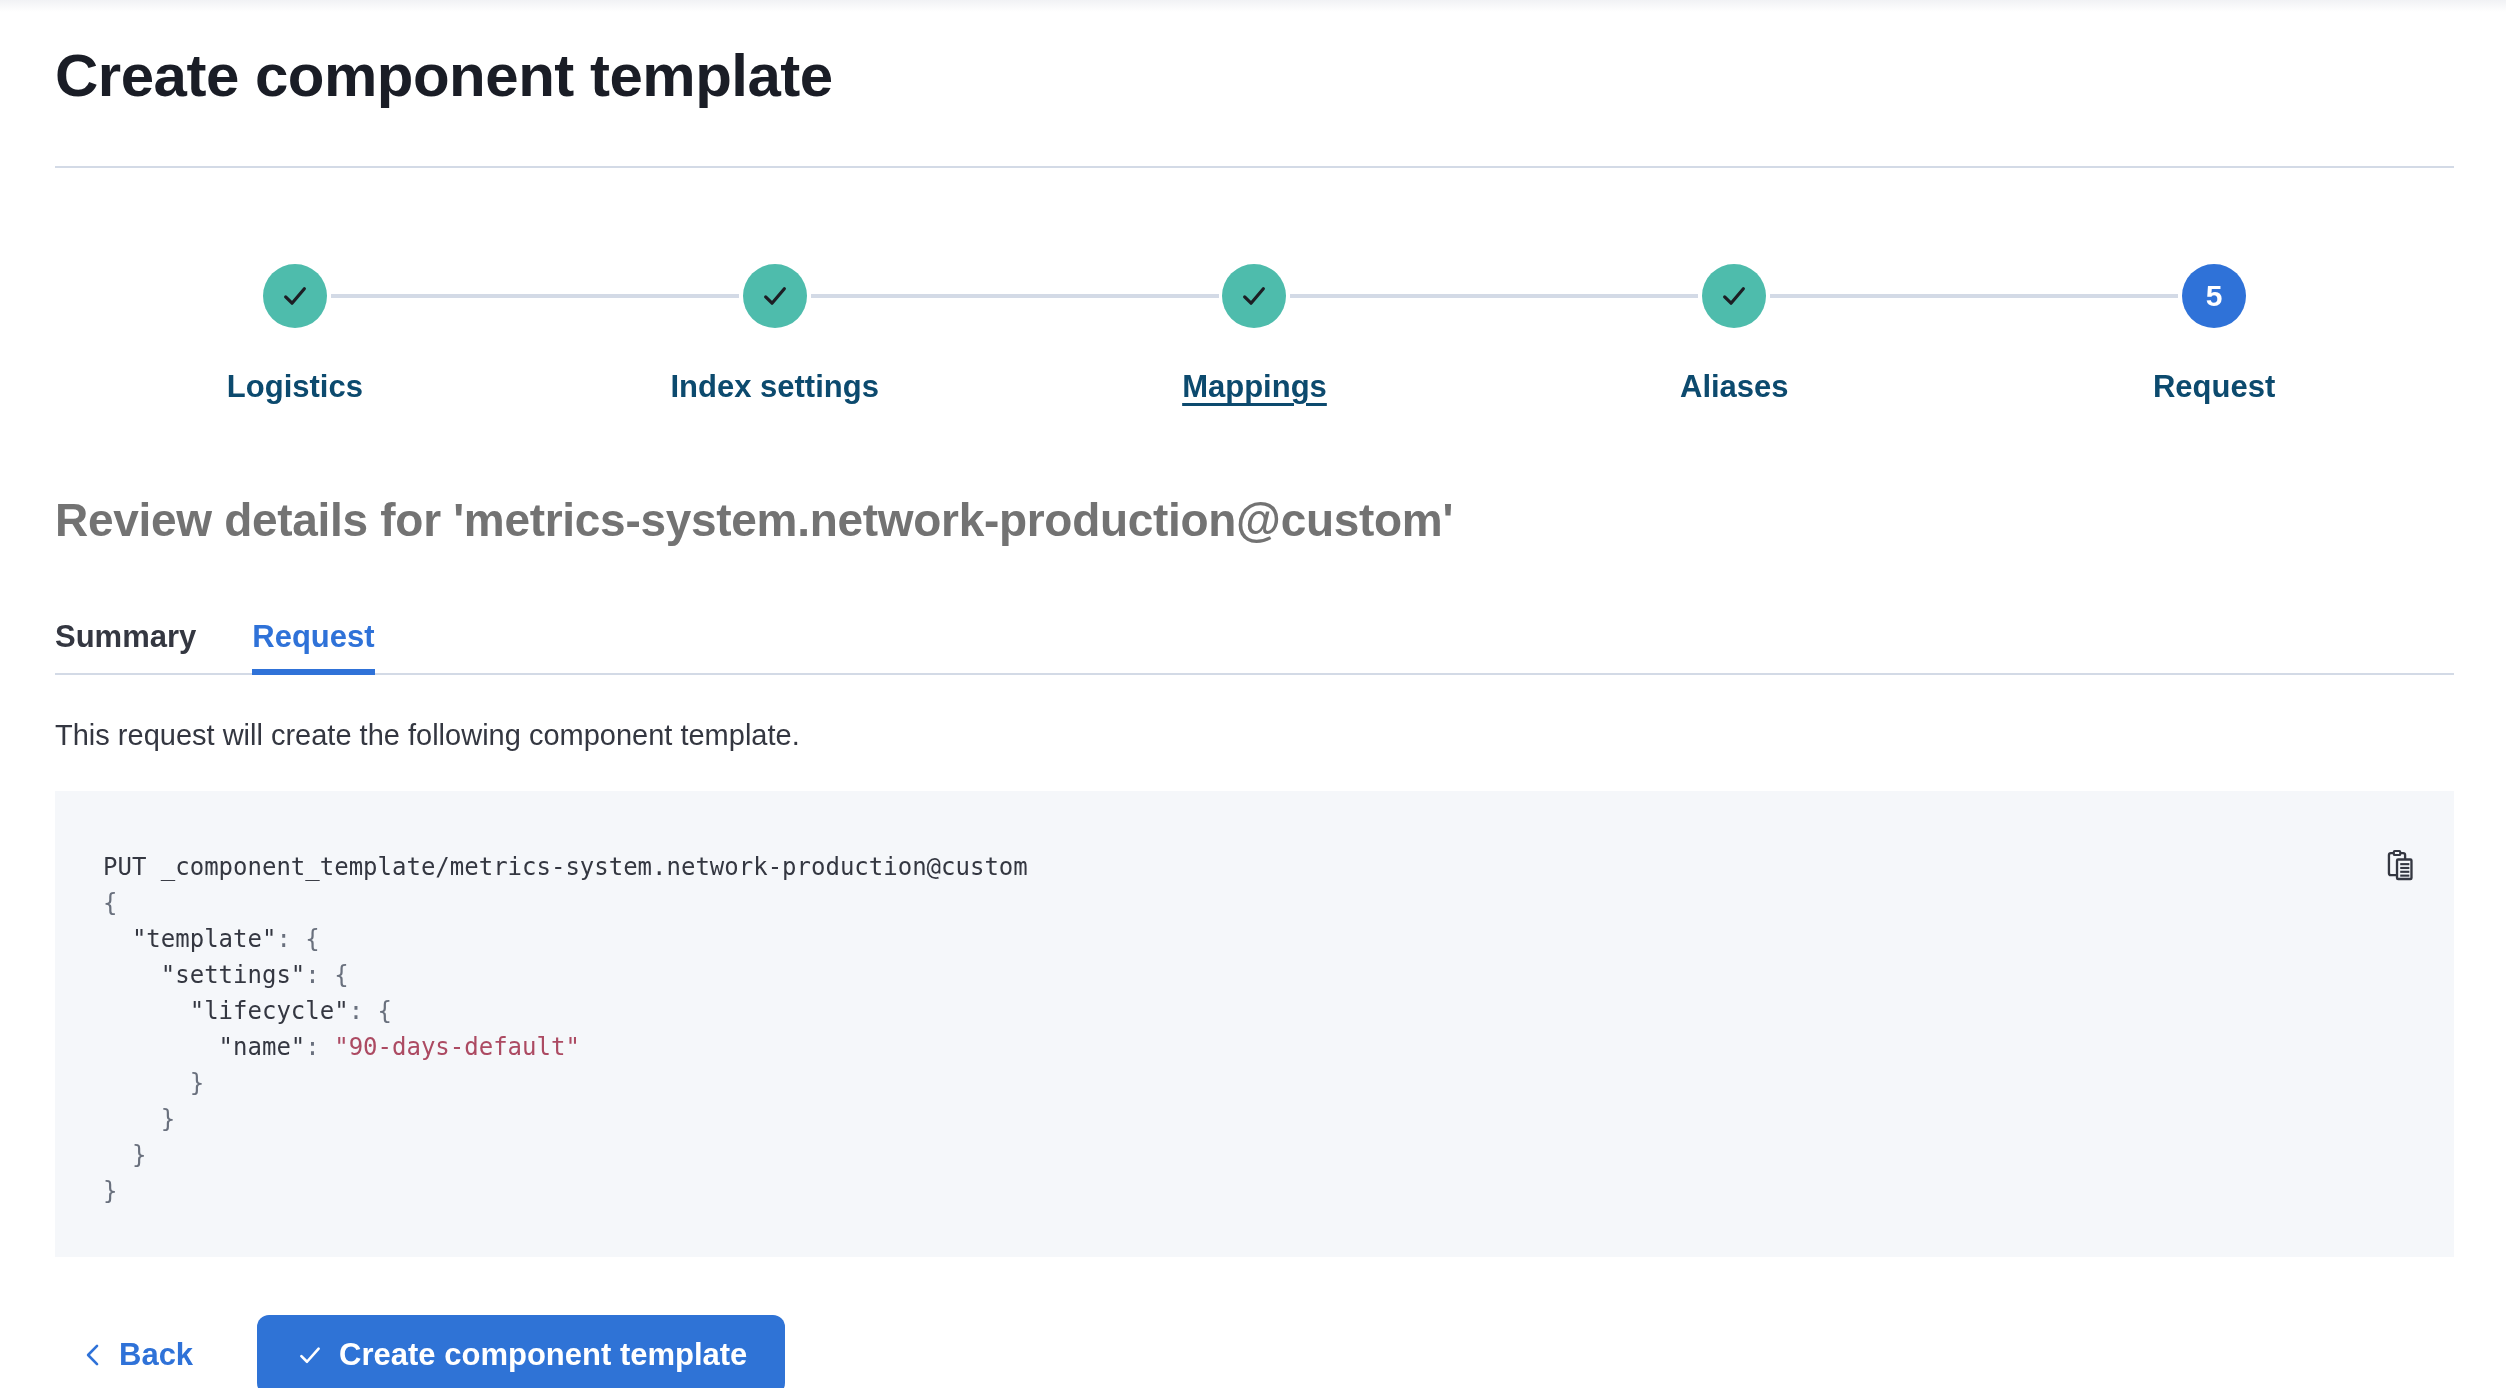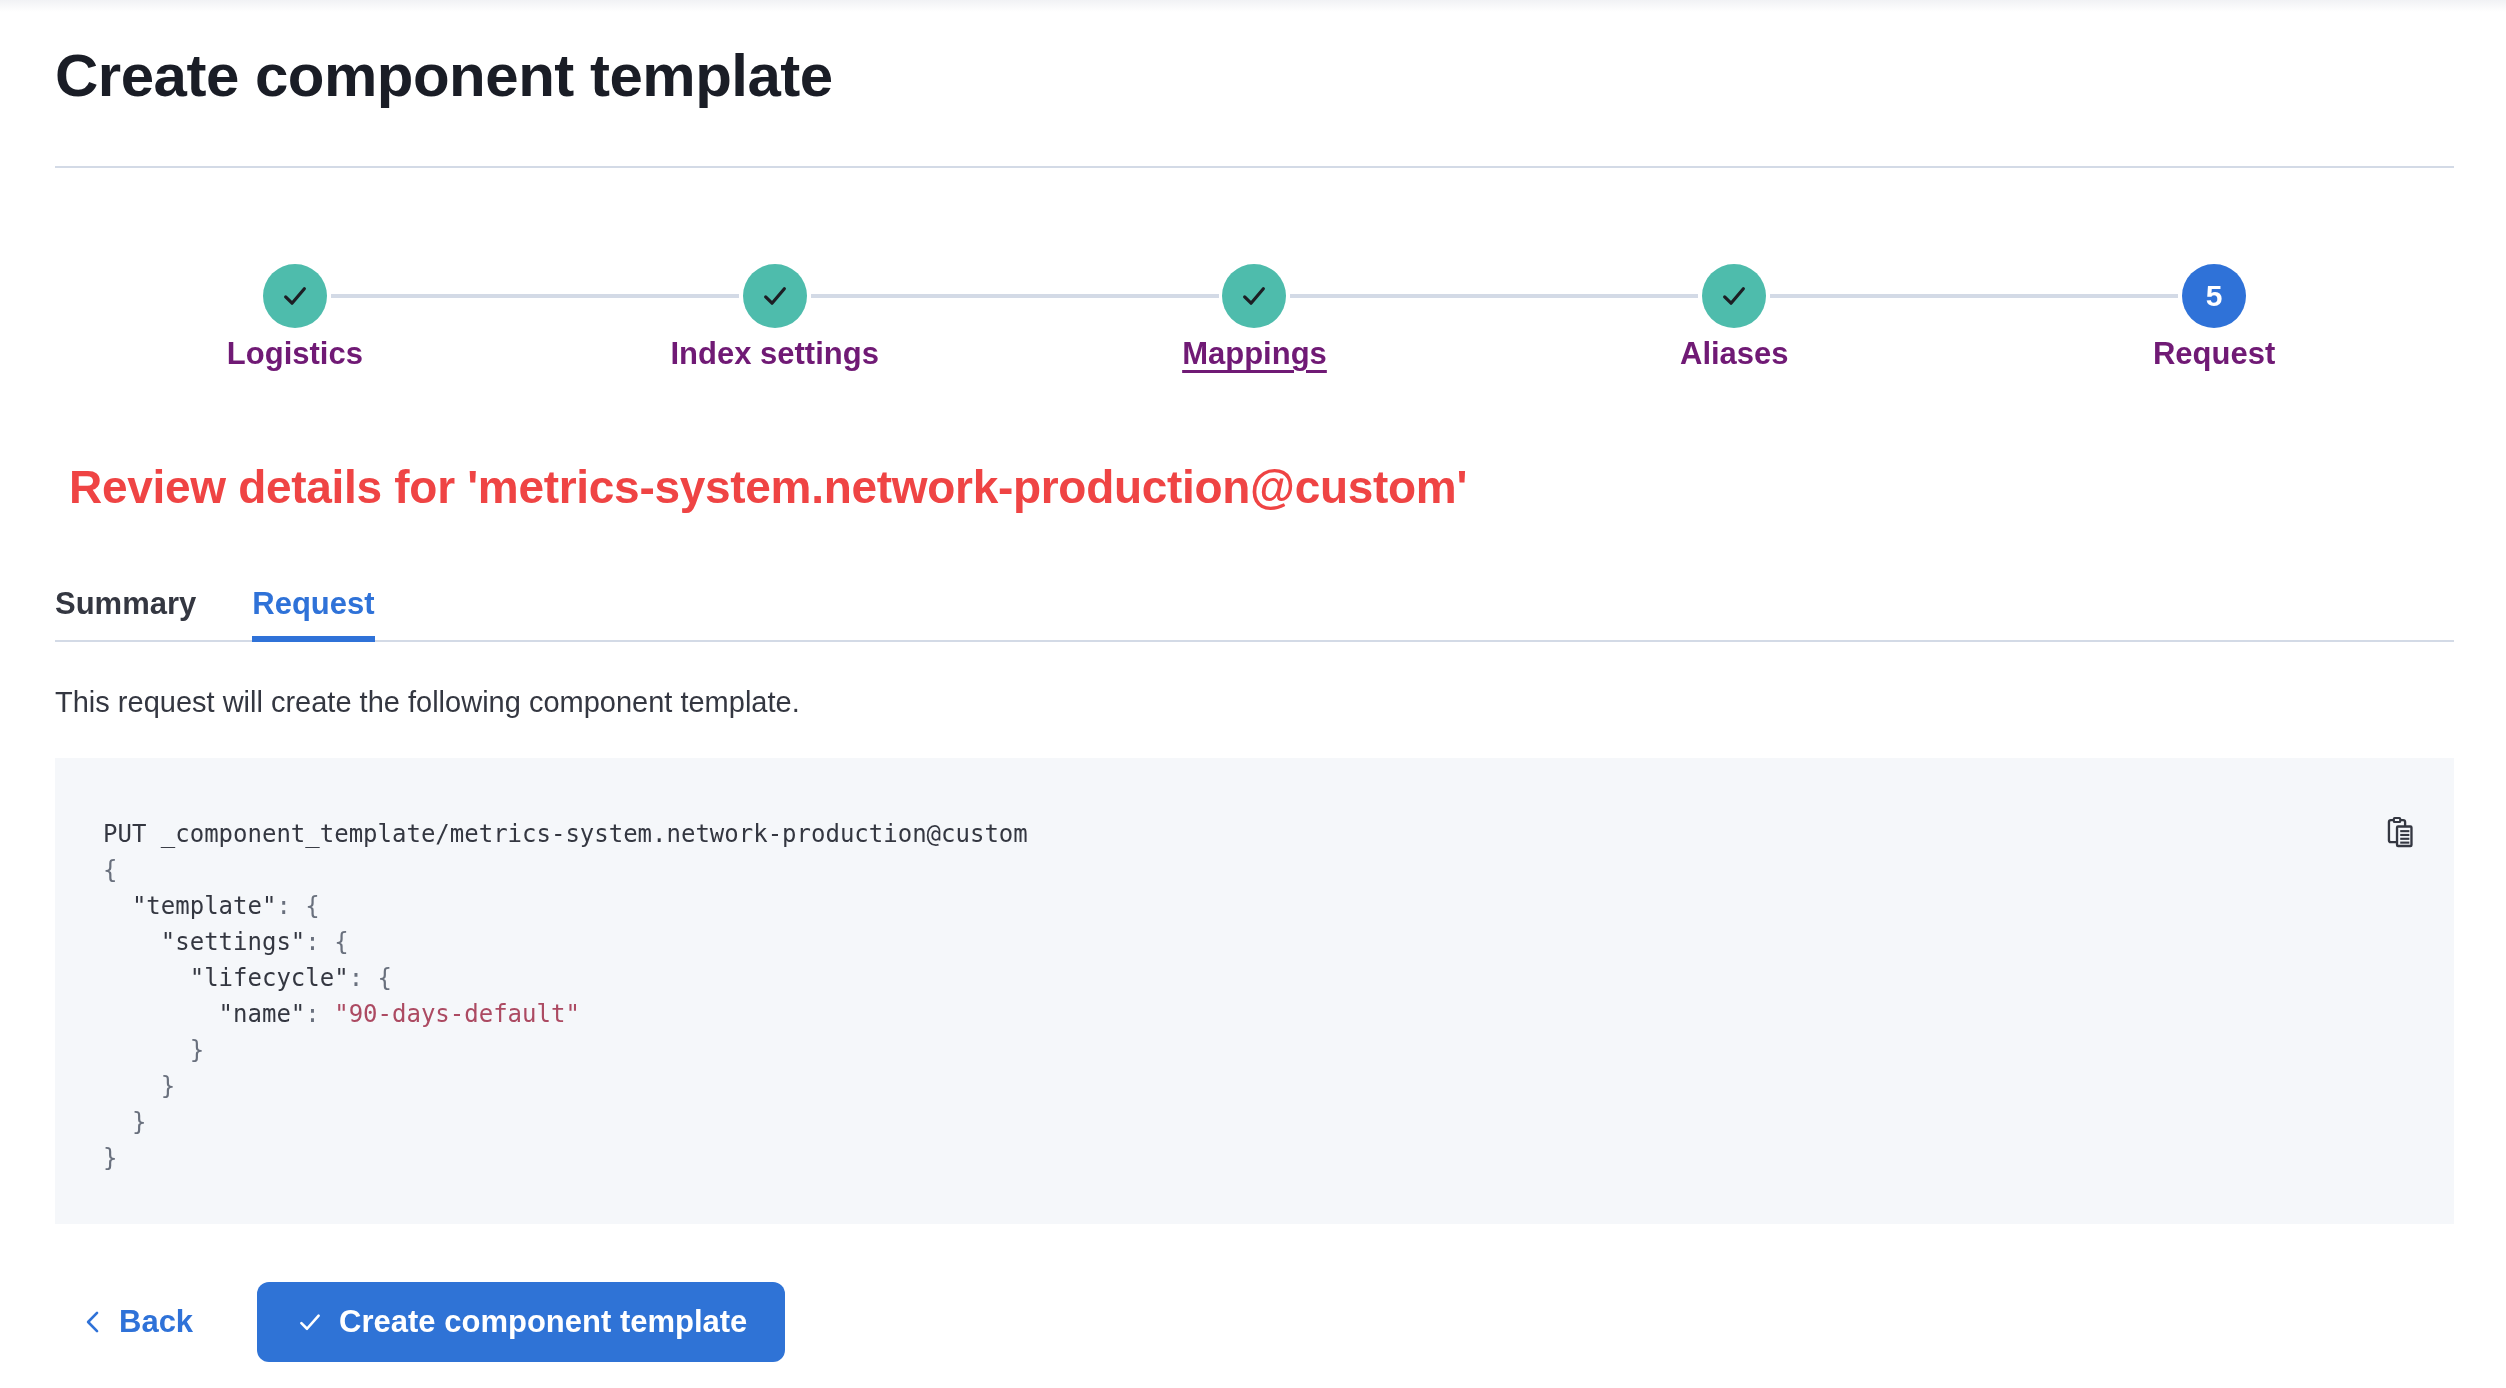--- a/index.html
+++ b/index.html
@@ -28,28 +28,28 @@
   .step:last-child .line-right { display: none; }
   .step-circle {
     width: 64px; height: 64px; border-radius: 50%;
     display: flex; align-items: center; justify-content: center;
     position: relative; z-index: 1;
   }
   .step-circle.complete { background: #4ebcac; }
   .step-circle.current { background: #2f72d8; }
   .step-number { color: #ffffff; font-size: 30px; font-weight: 700; }
   .step-label {
-    margin-top: 8px; font-size: 31px; line-height: 36px; font-weight: 700; color: #701a75;
+    margin-top: 41px; font-size: 31px; line-height: 36px; font-weight: 700; color: #0c4a6e;
   }
   .step-label.hovered { text-decoration: underline; text-decoration-thickness: 3px; text-underline-offset: 6px; }
 
   
   h2.review-heading {
     margin-top: 86px;
-    font-size: 46px; line-height: 58px; font-weight: 700; color: #ef4444; letter-spacing: -0.3px; margin-left: 14px;
+    font-size: 46px; line-height: 58px; font-weight: 700; color: #737373; letter-spacing: -0.3px;
   }
 
   
   .tabs { margin-top: 70px; display: flex; gap: 56px; border-bottom: 2px solid #d3dae6; }
   .tab {
     font-size: 31px; line-height: 36px; font-weight: 700; color: #343741;
     padding-bottom: 18px; cursor: pointer; background: none; border: none;
     font-family: "Liberation Sans", sans-serif;
   }
   .tab.active { color: #2f72d8; border-bottom: 6px solid #2f72d8; margin-bottom: -2px; padding-bottom: 14px; }

